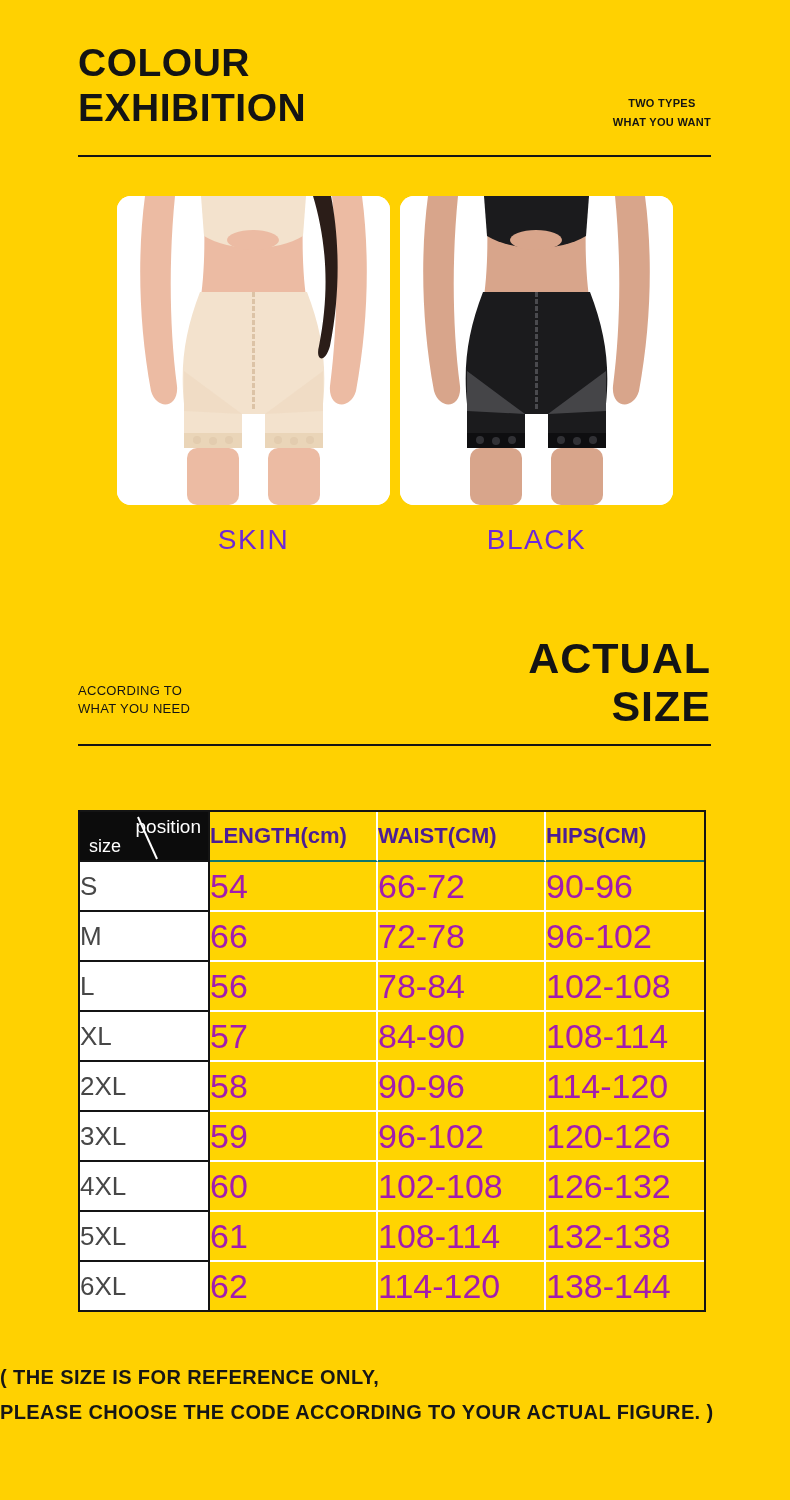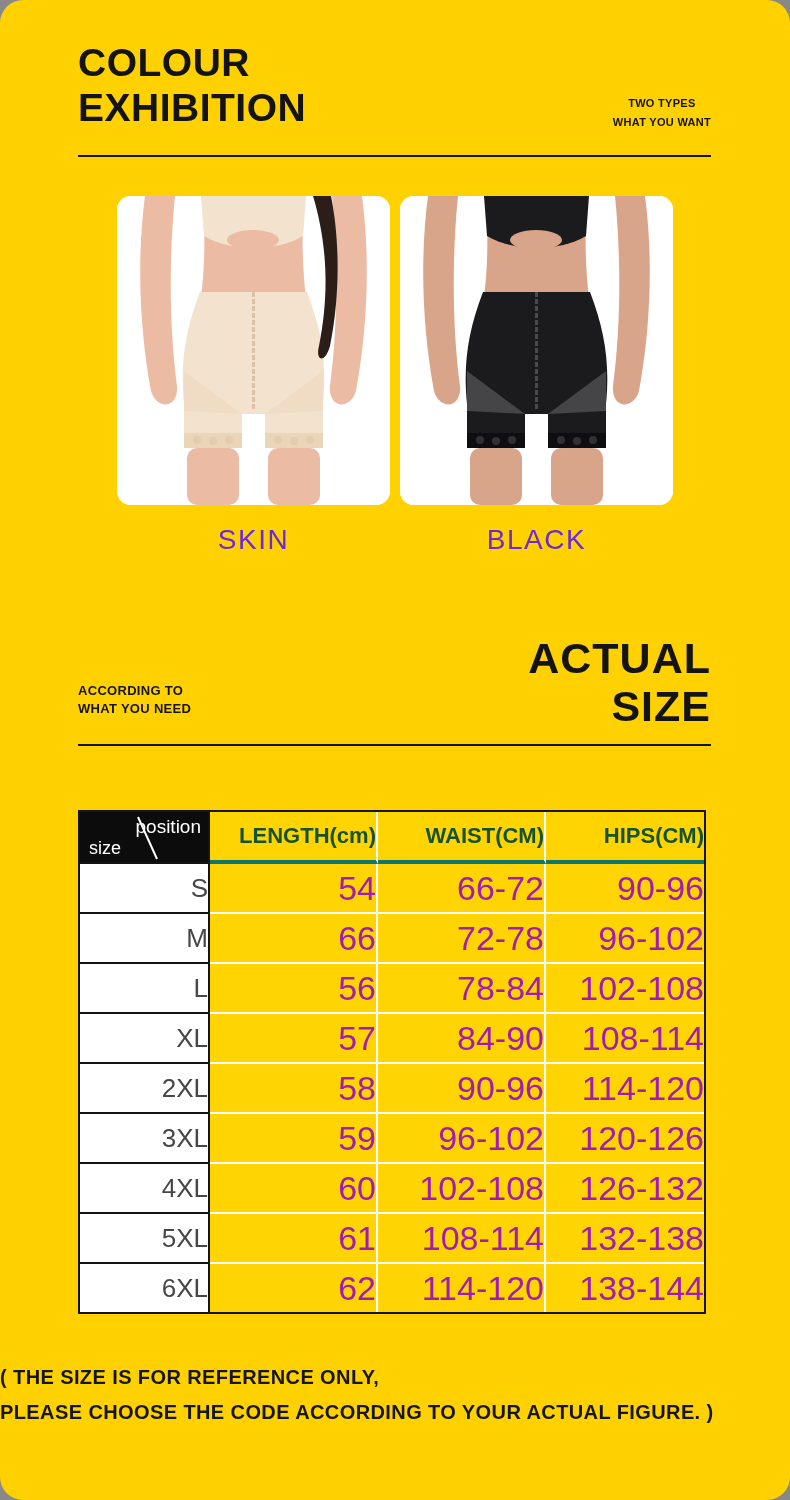--- a/index.html
+++ b/index.html
@@ -21,58 +21,58 @@
   .card-skin{left:117px}
   .card-black{left:400px}
   .card svg{display:block}
   .swatch-label{position:absolute;top:524px;width:273px;text-align:center;font-size:28px;
                 font-weight:500;color:#6d28d9;letter-spacing:1.5px;}
   .label-skin{left:117px}
   .label-black{left:400px}
 
   
   .size-tagline{position:absolute;left:78px;top:682px;font-size:13px;line-height:18px;
-                font-weight:700;color:#141414;letter-spacing:.3px;}
+                font-weight:400;color:#141414;letter-spacing:.3px;}
   .size-title{position:absolute;right:79px;top:634px;text-align:right;font-size:43px;
               line-height:48px;font-weight:900;color:#141414;letter-spacing:1px;}
 
   
   table.size-table{position:absolute;left:78px;top:810px;border-collapse:separate;
                    border-spacing:0;border:2px solid #141414;}
-  .size-table th,.size-table td{padding:0;text-align:right;vertical-align:middle;height:48px;}
+  .size-table th,.size-table td{padding:0;text-align:left;vertical-align:middle;height:48px;}
   .size-table col.c-size{width:130px}
   .size-table col.c-len{width:168px}
   .size-table col.c-waist{width:168px}
   .size-table col.c-hips{width:158px}
 
   th.corner{position:relative;background:#0C0C0C;border-right:2px solid #141414;
             border-bottom:2px solid #141414;}
   th.corner .pos{position:absolute;top:4px;right:7px;color:#fff;font-size:19px;font-weight:400;}
   th.corner .siz{position:absolute;bottom:3px;left:9px;color:#fff;font-size:18px;font-weight:400;}
   th.corner svg{position:absolute;left:0;top:0;}
 
-  th.head{background:var(--cellYellow,#FFD401);font-size:22px;font-weight:700;color:#14532d;
-          border-right:2px solid #fff;border-bottom:4px solid #0f766e;padding-left:14px;}
+  th.head{background:var(--cellYellow,#FFD401);font-size:22px;font-weight:700;color:#4c1d95;
+          border-right:2px solid #fff;border-bottom:2px solid #0f766e;}
   th.head:last-child{border-right:none;}
 
   td.size-cell{background:#fff;font-size:26px;font-weight:400;color:#474747;
                border-right:2px solid #141414;border-bottom:2px solid #141414;}
   td.val{background:var(--cellYellow,#FFD401);font-size:34px;color:#a21caf;
          border-right:2px solid #fff;border-bottom:2px solid #fff;}
   td.val:last-child{border-right:none;}
   tbody tr:last-child td{border-bottom:none;}
 
   
   .footer-note{position:absolute;left:0;top:1360px;width:790px;
                font-size:20px;line-height:35px;font-weight:800;color:#161616;letter-spacing:.4px;}
 </style>
 </head>
 <body>
 
-<div class="page" style="background: rgb(255, 209, 1); border-radius: 23px; --cellYellow: #FFD401;">
+<div class="page" style="background: rgb(255, 209, 1); --cellYellow: #FFD401;">
 
   <div class="colour-title">
     <div>COLOUR</div>
     <div>EXHIBITION</div>
   </div>
   <div class="colour-tagline">
     <div>TWO TYPES</div>
     <div>WHAT YOU WANT</div>
   </div>
   <div class="rule rule-1"></div>

